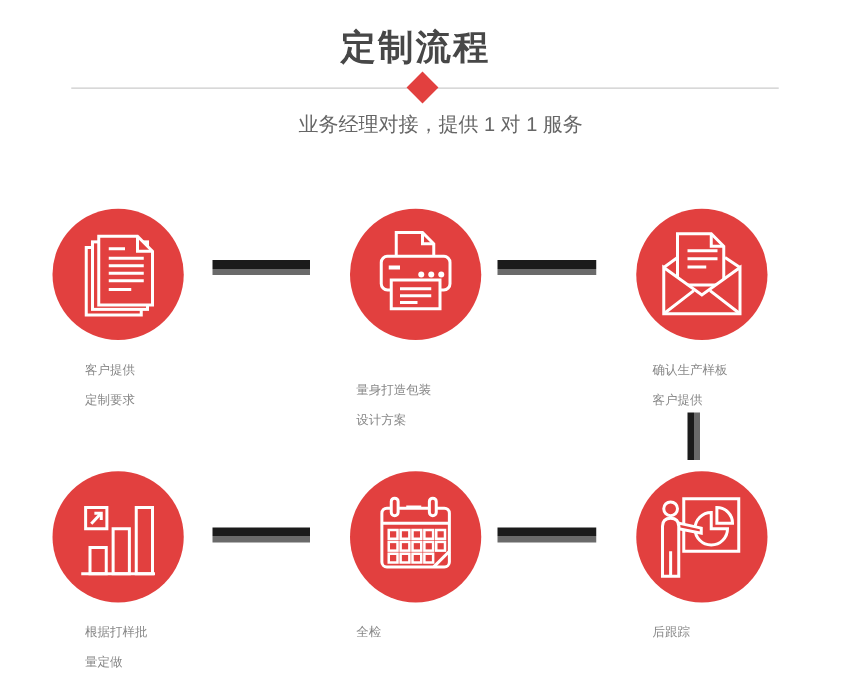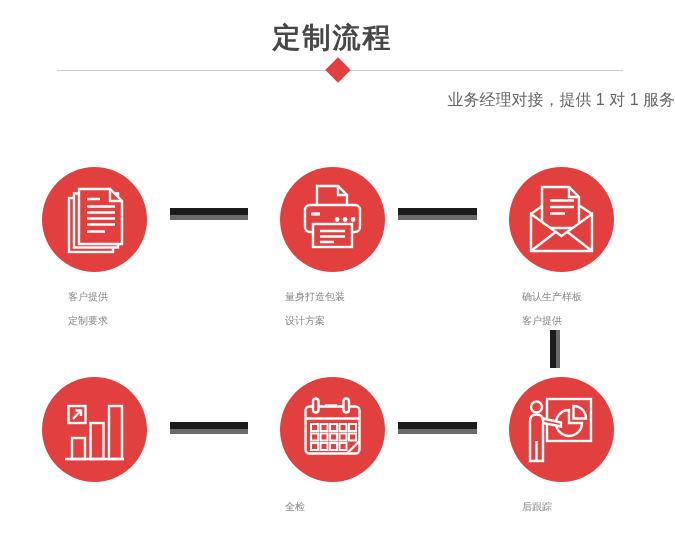--- a/index.html
+++ b/index.html
@@ -6,32 +6,32 @@
   html,body { background:#fff; }
   body { font-family:"Liberation Sans","DejaVu Sans",sans-serif; }
   .stage { position:relative; width:675px; height:550px; background:#fff; overflow:hidden; }
 
   .title { position:absolute; top:19px; left:0; right:10px; text-align:center;
            font-size:28px; font-weight:bold; color:var(--title-color,#474747); letter-spacing:2px; }
   .divider { position:absolute; top:70px; left:57px; width:566px; height:1px;
              background:var(--divider-color,#cccccc); }
   .diamond { position:absolute; top:61px; left:329px; width:18px; height:18px;
              background:var(--accent-red,#e2403f); transform:rotate(45deg); }
-  .subtitle { position:absolute; top:90px; left:30px; right:0; text-align:right;
+  .subtitle { position:absolute; top:90px; left:30px; right:0; text-align:center;
               font-size:16px; color:var(--subtitle-color,#666666); }
 
   .circle { position:absolute; width:105px; height:105px; border-radius:50%;
             background:var(--accent-red,#e2403f); }
   .circle svg { position:absolute; left:0; top:0; width:105px; height:105px; display:block; }
   .c1{left:42px;top:167px} .c2{left:280px;top:167px} .c3{left:509px;top:167px}
   .c4{left:42px;top:377px} .c5{left:280px;top:377px} .c6{left:509px;top:377px}
 
   .label { position:absolute; font-size:10px; line-height:24px;
            color:var(--label-color,#878787); white-space:nowrap; }
-  .l1{left:68px;top:285px} .l2{left:285px;top:285px} .l3{left:522px;top:285px}
+  .l1{left:68px;top:285px} .l2{left:285px;top:301px} .l3{left:522px;top:285px}
   .l4{left:68px;top:495px} .l5{left:285px;top:495px} .l6{left:522px;top:495px}
 
   .hcon { position:absolute; height:12px;
           background:linear-gradient(to bottom, var(--connector-dark,#1b1b1b) 0 58%,
                                                 var(--connector-gray,#6a6a6a) 58% 100%); }
   .h1{left:170px;top:208px;width:78px} .h2{left:398px;top:208px;width:79px}
   .h3{left:170px;top:422px;width:78px} .h4{left:398px;top:422px;width:79px}
   .vcon { position:absolute; left:550px; top:330px; width:10px; height:38px;
           background:linear-gradient(to right, var(--connector-dark,#1b1b1b) 0 55%,
                                                var(--connector-gray,#6a6a6a) 55% 100%); }
@@ -153,20 +153,24 @@
     <div>定制要求</div>
   </div>
   <div class="label l2">
     <div>量身打造包装</div>
     <div>设计方案</div>
   </div>
   <div class="label l3">
     <div>确认生产样板</div>
     <div>客户提供</div>
   </div>
+  <div class="label l4">
+    <div>根据打样批</div>
+    <div>量定做</div>
+  </div>
   <div class="label l5">
     <div>全检</div>
   </div>
   <div class="label l6">
     <div>后跟踪</div>
   </div>
 
   <div class="hcon h1"></div>
   <div class="hcon h2"></div>
   <div class="vcon"></div>

